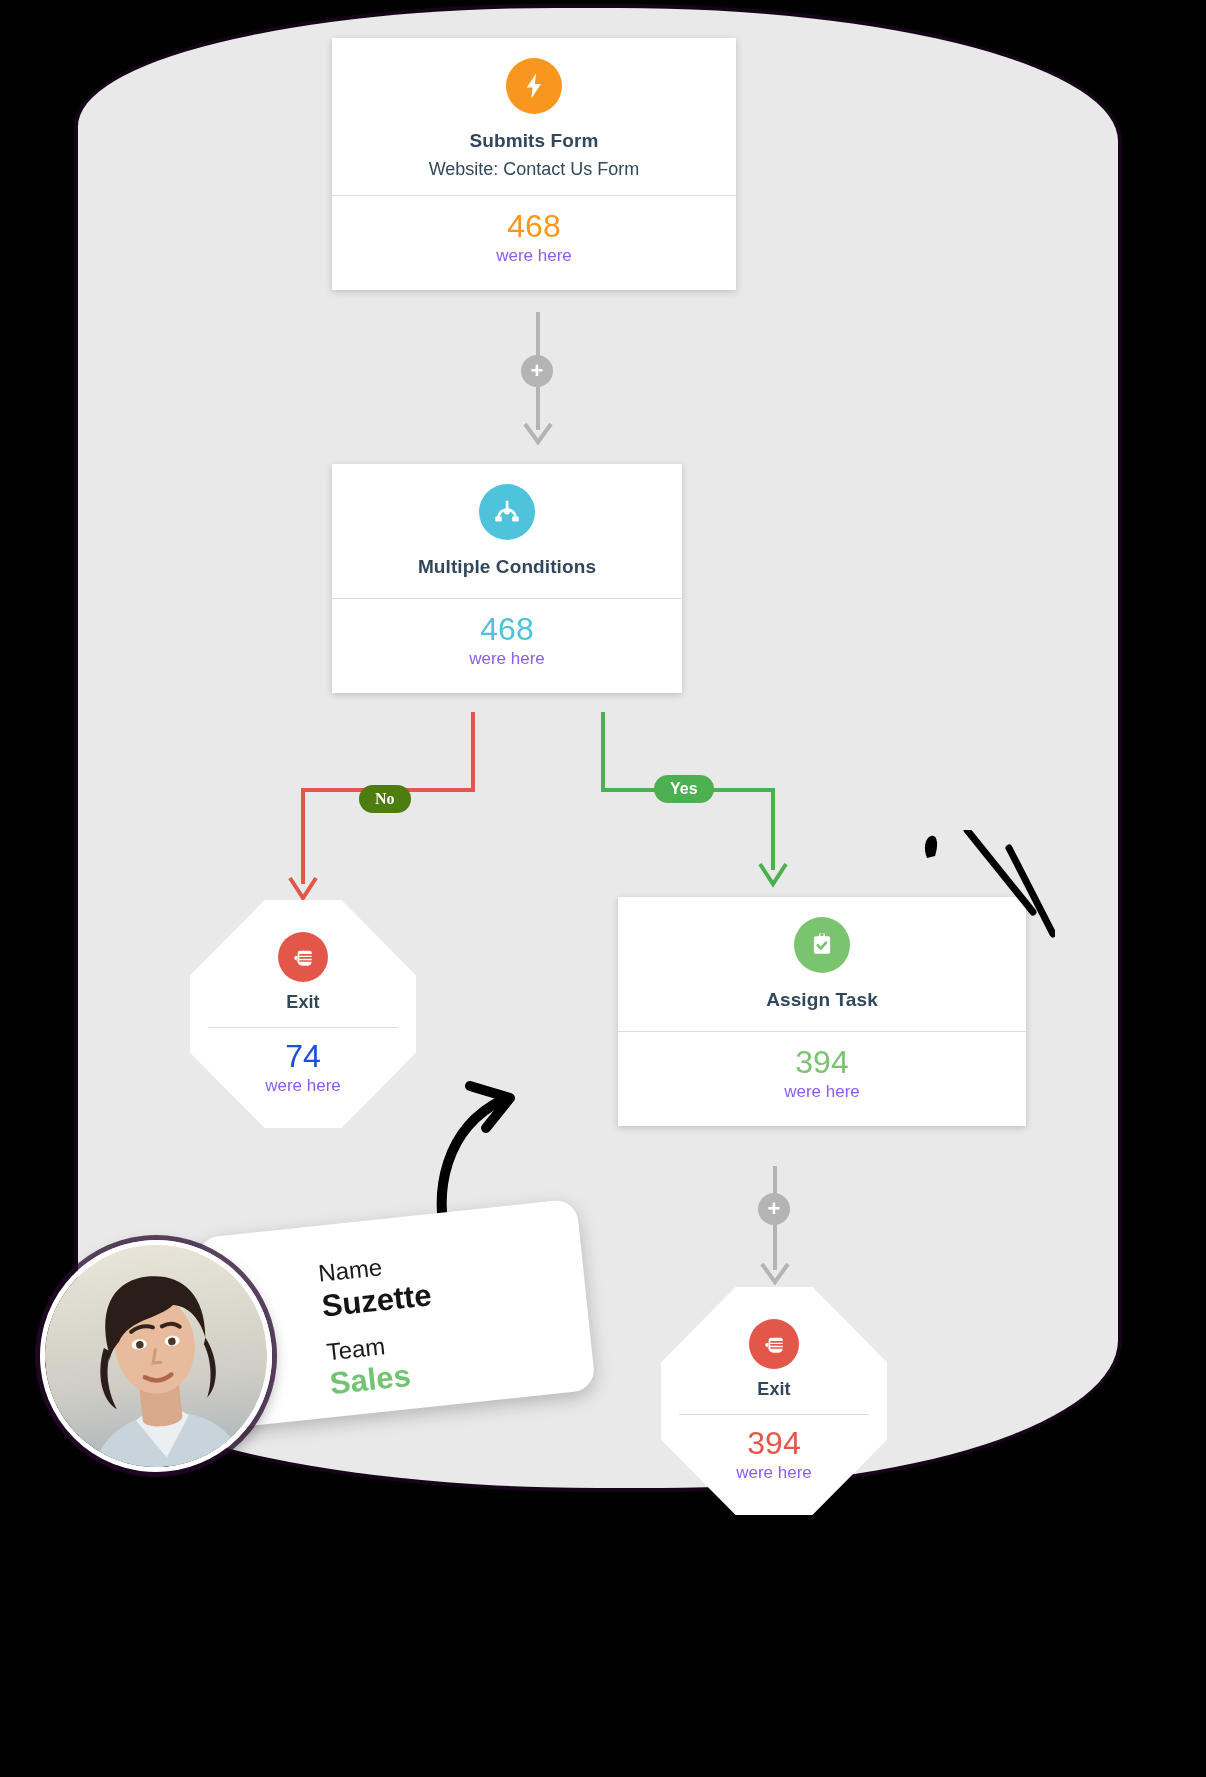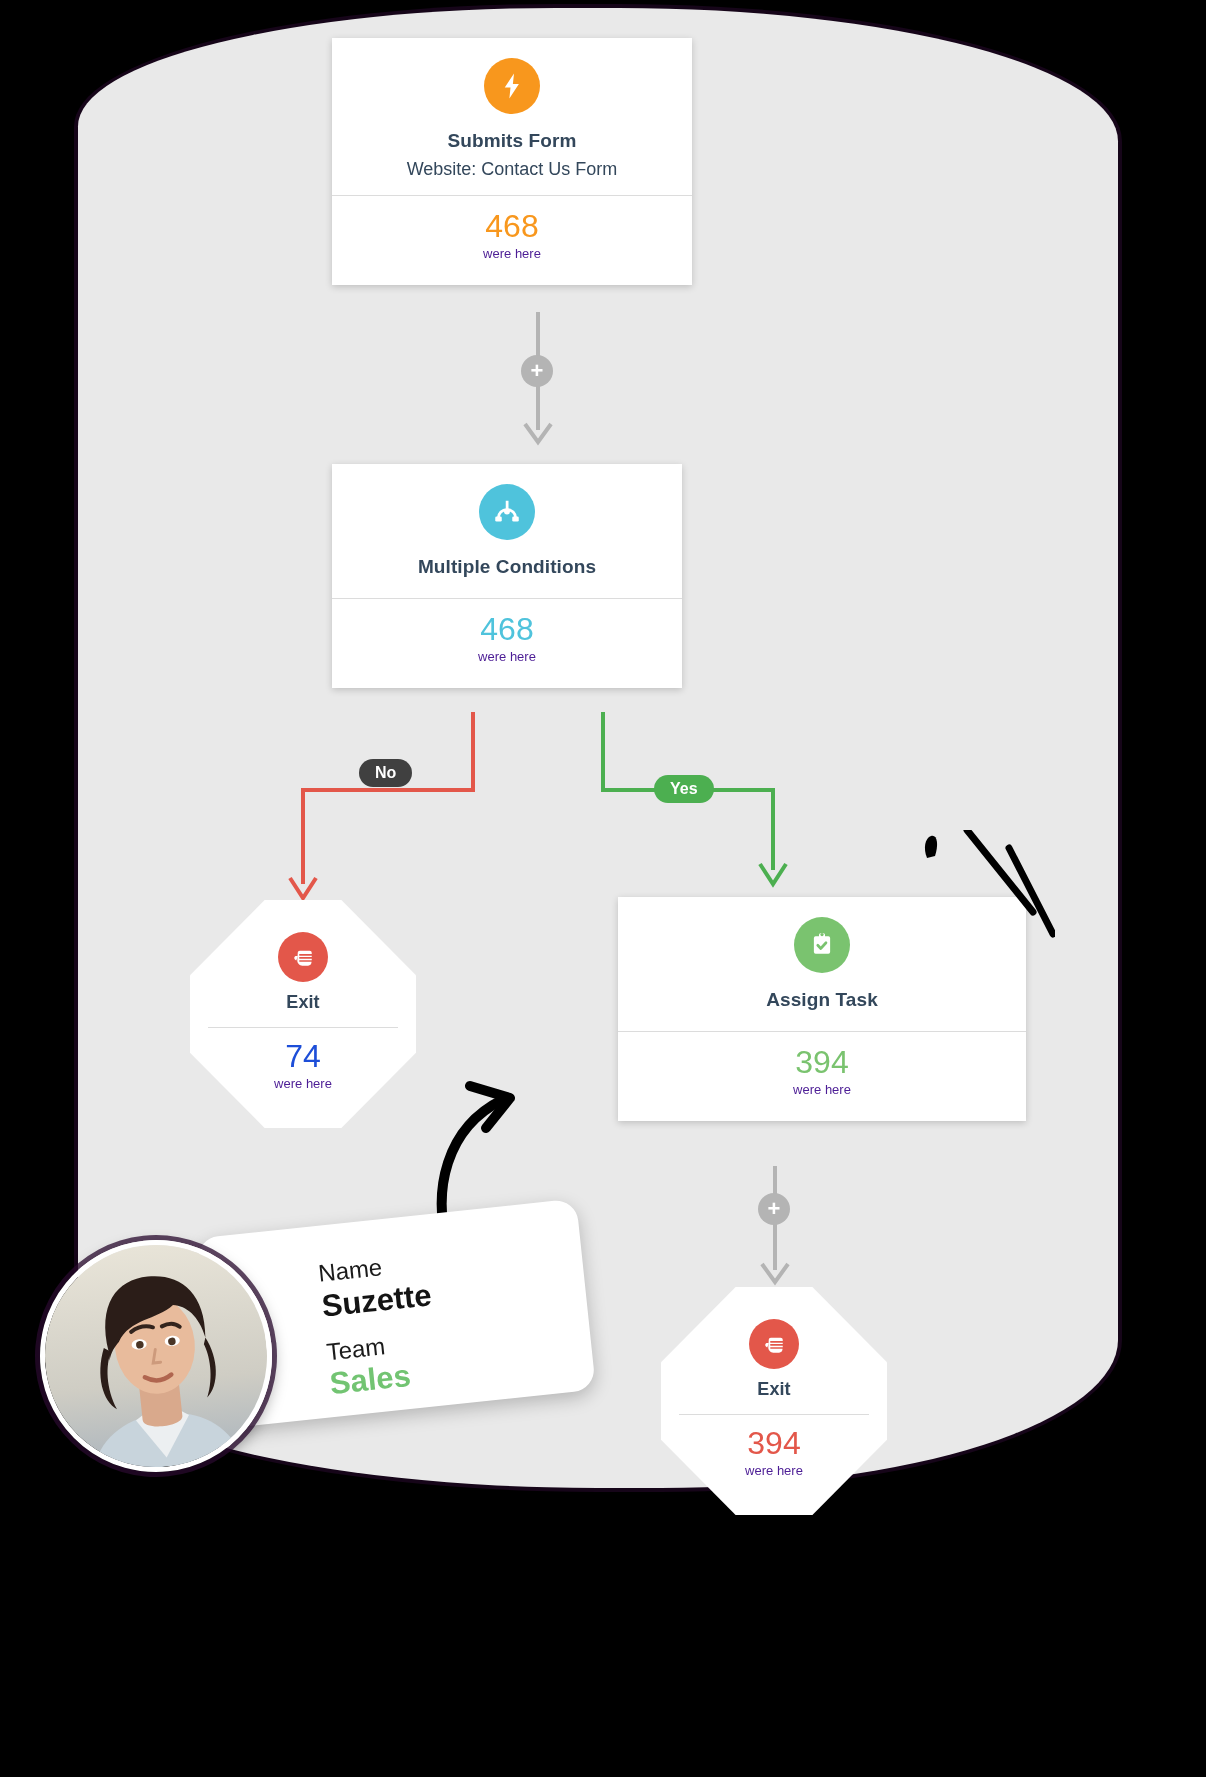--- a/index.html
+++ b/index.html
@@ -34,21 +34,21 @@
     display: flex; align-items: center; justify-content: center;
   }
   .node-title {
     font-size: 19px; font-weight: bold; color: #33475b;
     letter-spacing: .1px; margin-bottom: 6px;
   }
   .node-sub { font-size: 18px; color: #33475b; line-height: 1.28; font-weight: 400; }
   .node-divider { height: 1px; background: #dcdcdc; margin: 0; }
   .node-count { padding: 14px 10px 24px; text-align: center; }
   .count-num { font-size: 32px; line-height: 1.05; font-weight: 400; }
-  .count-label { font-size: 13px; color: #4c1d95; margin-top: 2px; }
+  .count-label { font-size: 17px; color: #8b5cf6; margin-top: 2px; }
 
   
   .octagon {
     position: absolute;
     background: #fff;
     clip-path: polygon(33% 0,67% 0,100% 33%,100% 67%,67% 100%,33% 100%,0 67%,0 33%);
     filter: drop-shadow(0 2px 6px rgba(0,0,0,.20));
   }
   .octagon .node-body { padding: 32px 10px 8px; }
   .octagon .node-icon { margin-bottom: 10px; }
@@ -102,21 +102,21 @@
   .doodle-arrow { position: absolute; left: 430px; top: 1070px; }
   .doodle-tick { position: absolute; left: 905px; top: 830px; }
 </style>
 </head>
 <body>
 
 <div id="stage">
 
   <div class="canvas-blob"></div>
 
-  <div class="node" style="left:332px; top:38px; width:360px;">
+  <div class="node" style="left:332px; top:38px; width:404px;">
     <div class="node-body">
       <div class="node-icon" style="background:#f8971d;">
         <svg width="30" height="30" viewBox="0 0 24 24" aria-hidden="true">
           <path d="M13.6 2 6.2 13.2h4.6L9.9 22l7.6-11.6h-4.8z" fill="#fff"></path>
         </svg>
       </div>
       <div class="node-title">Submits Form</div>
       <div class="node-sub">Website: Contact Us Form</div>
     </div>
     <div class="node-divider"></div>
@@ -151,21 +151,21 @@
     <div class="node-count">
       <div class="count-num" style="color:#4fc3dc;">468</div>
       <div class="count-label">were here</div>
     </div>
   </div>
 
   <svg class="conn" style="left:285px; top:712px;" width="210" height="200">
     <path d="M188 0 L188 78 L18 78 L18 172" fill="none" stroke="#e3574a" stroke-width="4"></path>
     <path d="M5 166 L18 186 L31 166" fill="none" stroke="#e3574a" stroke-width="4"></path>
   </svg>
-  <div class="branch-pill" style="left:359px; top:759px; background:#404040;">
+  <div class="branch-pill" style="left:359px; top:785px; background:#4d7c0f;font-family:Liberation Serif, serif;">
     <span>No</span>
   </div>
 
   <svg class="conn" style="left:585px; top:712px;" width="210" height="185">
     <path d="M18 0 L18 78 L188 78 L188 158" fill="none" stroke="#4caf50" stroke-width="4"></path>
     <path d="M175 152 L188 172 L201 152" fill="none" stroke="#4caf50" stroke-width="4"></path>
   </svg>
   <div class="branch-pill" style="left:654px; top:775px; background:#4caf50;">
     <span>Yes</span>
   </div>

